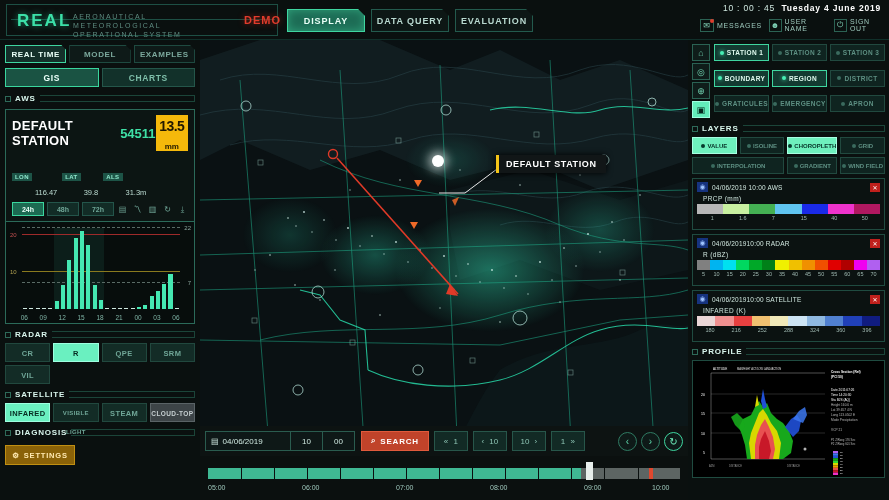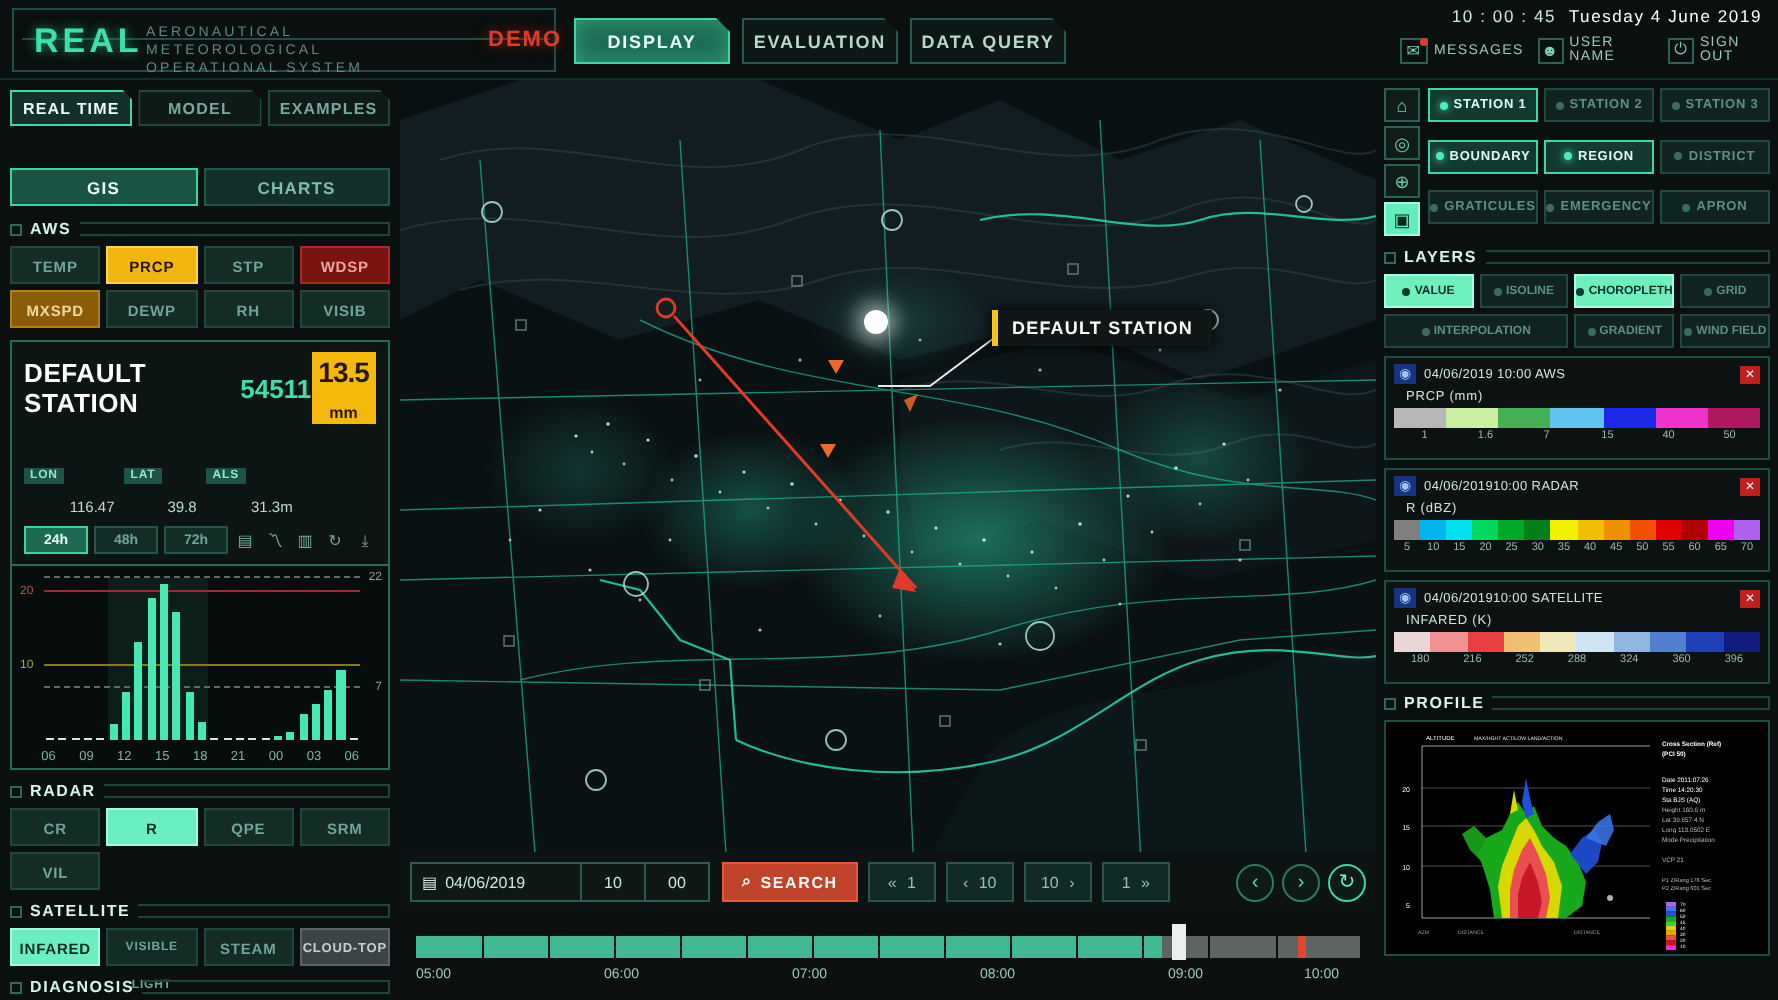--- a/index.html
+++ b/index.html
@@ -25,29 +25,29 @@
   .navtab {
     width: 78px; height: 23px; line-height: 23px; text-align: center;
     font-size: 9px; font-weight: bold; letter-spacing: .9px; color: #b8d8cf;
     background: #0d1715; border: 1px solid #235a4d; cursor: pointer;
     position: relative; clip-path: polygon(0 0, calc(100% - 7px) 0, 100% 7px, 100% 100%, 0 100%);
   }
   .navtab.on { background: #1d6c55; border-color: #3fd6a0; color: #e9fff7; box-shadow: inset 0 0 10px #2fa07a; }
 
   .topright { position: absolute; right: 4px; top: 3px; width: 185px; }
   .clock { text-align: right; font-size: 8.5px; color: #cfe8e0; letter-spacing: .8px; padding-right: 4px; }
-  .clock b { color: #ffffff; font-weight: normal; }
+  .clock b { color: #ffffff; font-weight: bold; }
   .topicons { display: flex; justify-content: flex-end; gap: 7px; margin-top: 5px; align-items: center; }
   .ti { display: flex; align-items: center; gap: 3px; font-size: 7px; letter-spacing: .7px; color: #9ec9bd; cursor: pointer; }
   .ti .bx { width: 14px; height: 13px; border: 1px solid #2b6253; display: flex; align-items: center; justify-content: center; font-size: 8px; color: #7fcfb5; position: relative; }
   .ti .dot { position: absolute; right: -1px; top: -1px; width: 4px; height: 4px; background: #e03c2c; border-radius: 50%; }
 
   
   .left { position: absolute; left: 0; top: 40px; width: 200px; height: 460px; background: #0a100f; padding: 5px; }
-  .tabrow { display: flex; gap: 3px; margin-bottom: 21px; justify-content: space-between; }
+  .tabrow { display: flex; gap: 3px; margin-bottom: 5px; justify-content: space-between; }
   .ltab { flex: 1; height: 18px; line-height: 18px; text-align: center; font-size: 8px; font-weight: bold; letter-spacing: .6px;
           color: #7ba89c; background: #0e1a18; border: 1px solid #1e4a40; cursor: pointer;
           clip-path: polygon(0 0, calc(100% - 5px) 0, 100% 5px, 100% 100%, 0 100%); }
   .ltab.on { background: #14302a; border-color: #3fd6a0; color: #e9fff7; }
   .seg2 { display: flex; gap: 3px; margin-bottom: 7px; }
   .segb { flex: 1; height: 19px; line-height: 19px; text-align: center; font-size: 8.5px; font-weight: bold; letter-spacing: .6px;
           background: #12312a; border: 1px solid #24564a; color: #7fbfaa; cursor: pointer; }
   .segb.on { background: #1a5343; border-color: #3ad69e; color: #eafff8; }
 
   .sechead { display: flex; align-items: center; gap: 4px; margin: 6px 0 4px; }
@@ -167,22 +167,22 @@
       <div class="logo">REAL</div>
       <div class="logo-sub">
         <div>AERONAUTICAL METEOROLOGICAL</div>
         <div>OPERATIONAL SYSTEM</div>
       </div>
       <div class="demo">DEMO</div>
     </div>
 
     <div class="navtabs">
       <div class="navtab on">DISPLAY</div>
+      <div class="navtab">DATA QUERY</div>
       <div class="navtab">EVALUATION</div>
-      <div class="navtab">DATA QUERY</div>
     </div>
 
     <div class="topright">
       <div class="clock">
         <span>10 : 00 : 45</span>
         &nbsp;<b>Tuesday 4 June 2019</b>
       </div>
       <div class="topicons">
         <div class="ti">
           <span class="bx">✉<span class="dot"></span></span>
@@ -210,30 +210,20 @@
 
     <div class="seg2">
       <div class="segb on">GIS</div>
       <div class="segb">CHARTS</div>
     </div>
 
     <div class="sechead">
       <span class="sq"></span>
       <span class="tx">AWS</span>
       <span class="ln"></span>
-    </div>
-    <div class="grid4">
-      <div class="gb">TEMP</div>
-      <div class="gb y">PRCP</div>
-      <div class="gb">STP</div>
-      <div class="gb r">WDSP</div>
-      <div class="gb o">MXSPD</div>
-      <div class="gb">DEWP</div>
-      <div class="gb">RH</div>
-      <div class="gb">VISIB</div>
     </div>
 
     <div class="stpanel">
       <div class="strow1">
         <span class="stname">DEFAULT STATION</span>
         <span class="stid">54511</span>
         <span class="valbox">
           <span class="v">13.5</span><br>
           <span class="u">mm</span>
         </span>

